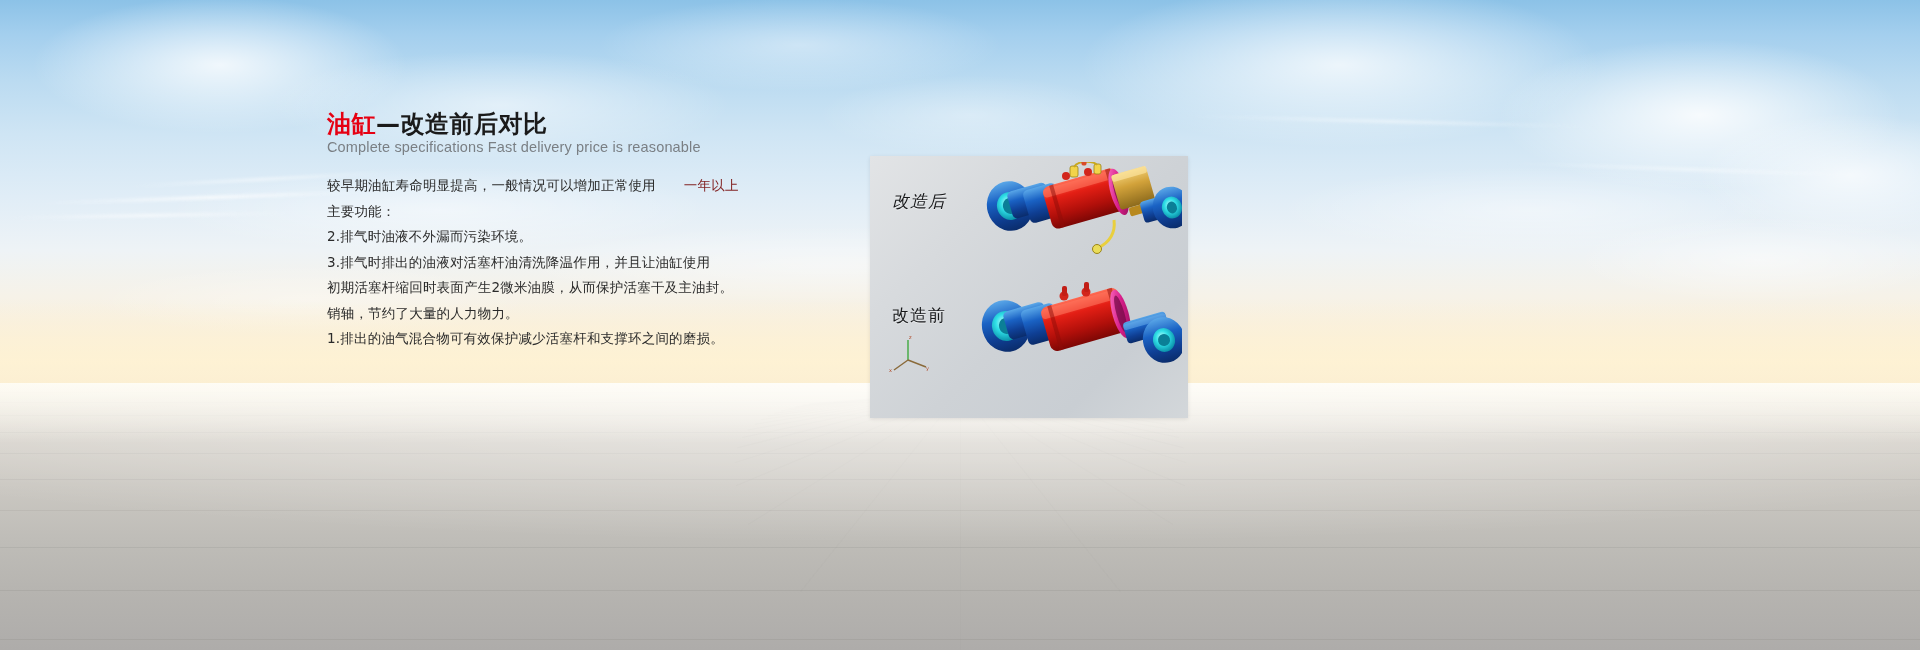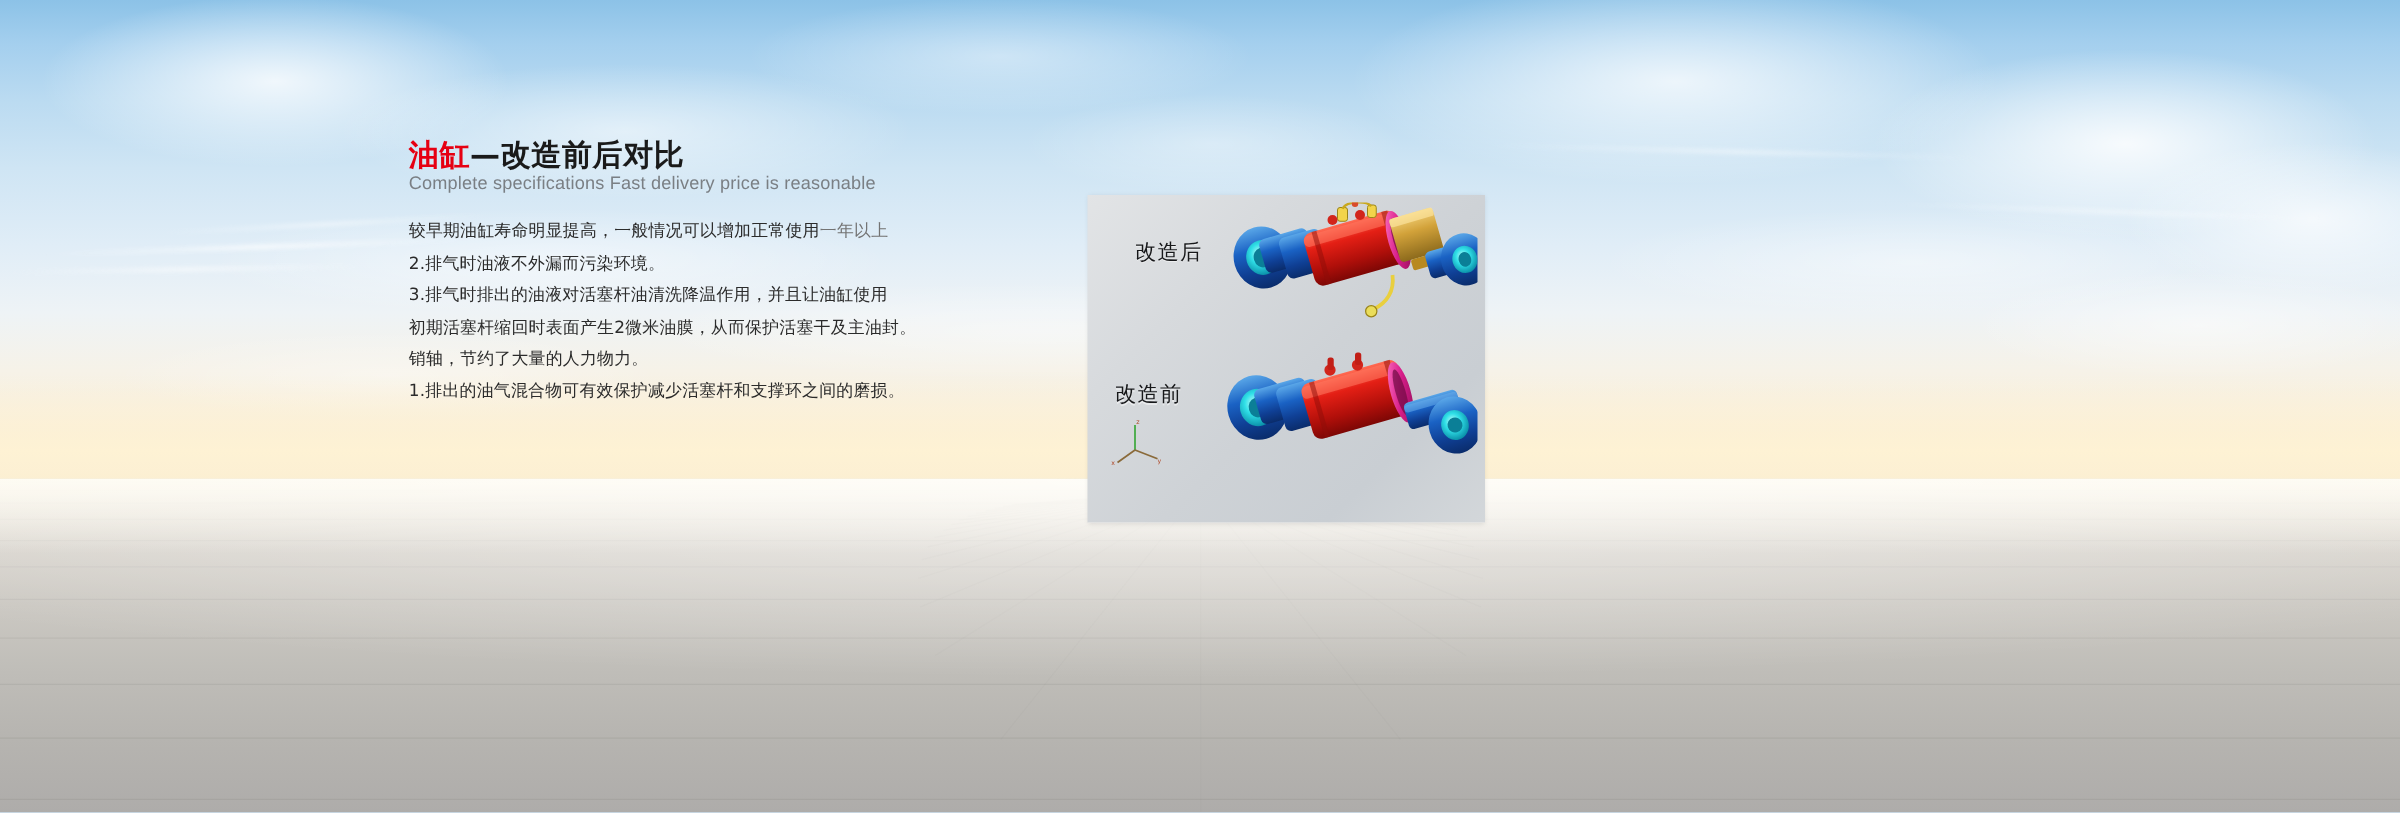--- a/index.html
+++ b/index.html
@@ -122,37 +122,37 @@
     width:420px;
     color:#2b2b2b;
     font-size:13.5px;
     font-family:"DejaVu Sans","Liberation Sans",sans-serif;
   }
   .body-line {
     line-height:25.5px;
     white-space:nowrap;
     letter-spacing:.2px;
   }
-  .body-line .hi { color:#737373; }
+  .body-line .hi { color:#7f1d1d;margin-left:28px; }
 
   
   .cad-panel {
     position:absolute; left:870px; top:156px;
     width:318px; height:262px;
     background:linear-gradient(135deg, #e2e4e6 0%, #d7dadd 28%, #ced2d6 55%, #c9ced3 78%, #d3d7da 100%);
     box-shadow:0 1px 4px rgba(0,0,0,.10);
     overflow:hidden;
   }
   .cad-label {
     position:absolute;
     font-family:"DejaVu Serif","Liberation Serif",serif;
     font-size:17px; color:#17181a; letter-spacing:1px;
     text-shadow:0 1px 0 rgba(255,255,255,.5);
   }
-  .label-after  { left:38px; top:34px; }
+  .label-after  { left:22px; top:34px;font-style:italic; }
   .label-before { left:22px; top:148px; }
 
   .axis-gizmo { position:absolute; left:18px; top:178px; width:44px; height:40px; }
 
   .cyl { position:absolute; }
   .cyl-after  { left:96px; top:6px;   width:216px; height:118px; }
   .cyl-before { left:96px; top:122px; width:216px; height:126px; }
 </style>
 </head>
 <body>
@@ -234,20 +234,21 @@
   <div class="content">
 
     <div class="headline">
       <span class="hl-red">油缸</span><span class="hl-dark">—改造前后对比</span>
     </div>
 
     <div class="subtitle">Complete specifications Fast delivery price is reasonable</div>
 
     <div class="body-block" id="body-block">
         <div class="body-line"><span>较早期油缸寿命明显提高，一般情况可以增加正常使用</span><span class="hi">一年以上</span></div>
+        <div class="body-line"><span>主要功能：</span></div>
         <div class="body-line"><span>2.排气时油液不外漏而污染环境。</span></div>
         <div class="body-line"><span>3.排气时排出的油液对活塞杆油清洗降温作用，并且让油缸使用</span></div>
         <div class="body-line"><span>初期活塞杆缩回时表面产生2微米油膜，从而保护活塞干及主油封。</span></div>
         <div class="body-line"><span>销轴，节约了大量的人力物力。</span></div>
         <div class="body-line"><span>1.排出的油气混合物可有效保护减少活塞杆和支撑环之间的磨损。</span></div>
       </div>
 
     <div class="cad-panel">
 
       <div class="cad-label label-after">改造后</div>

